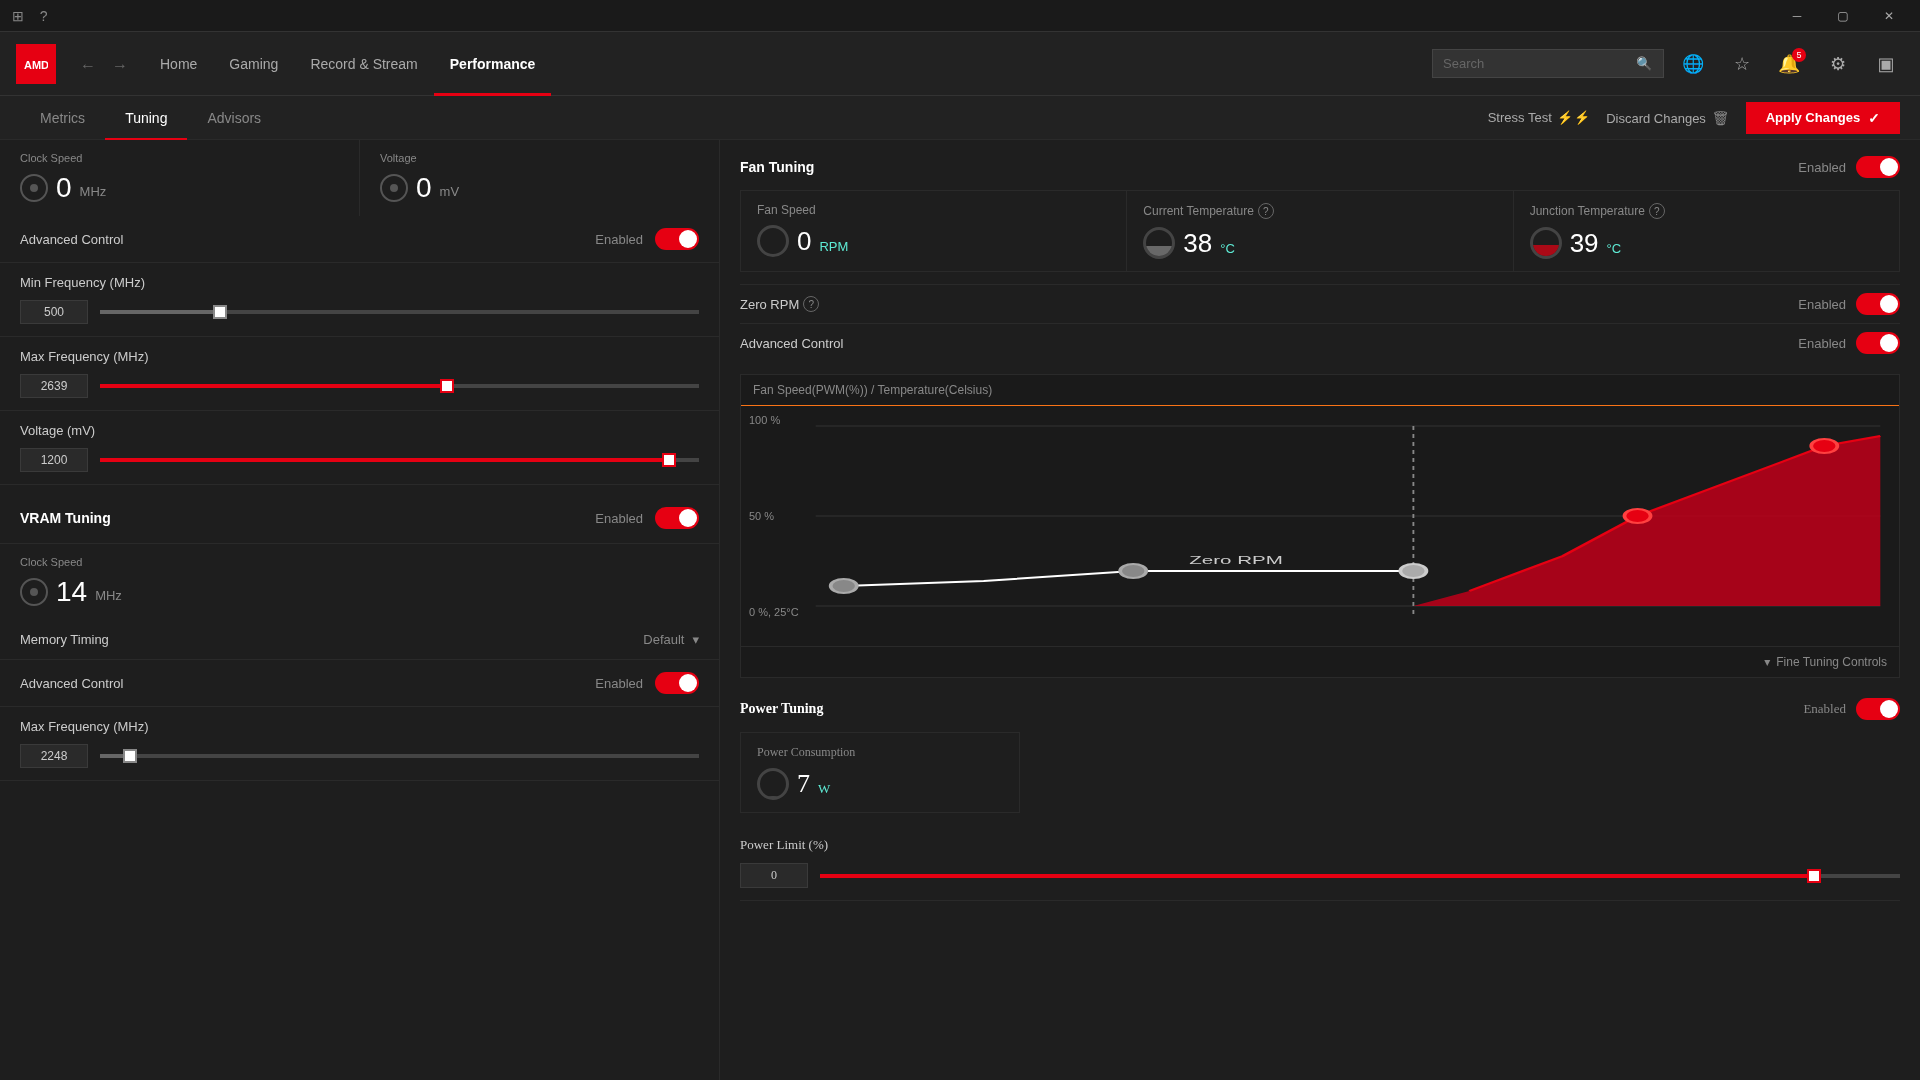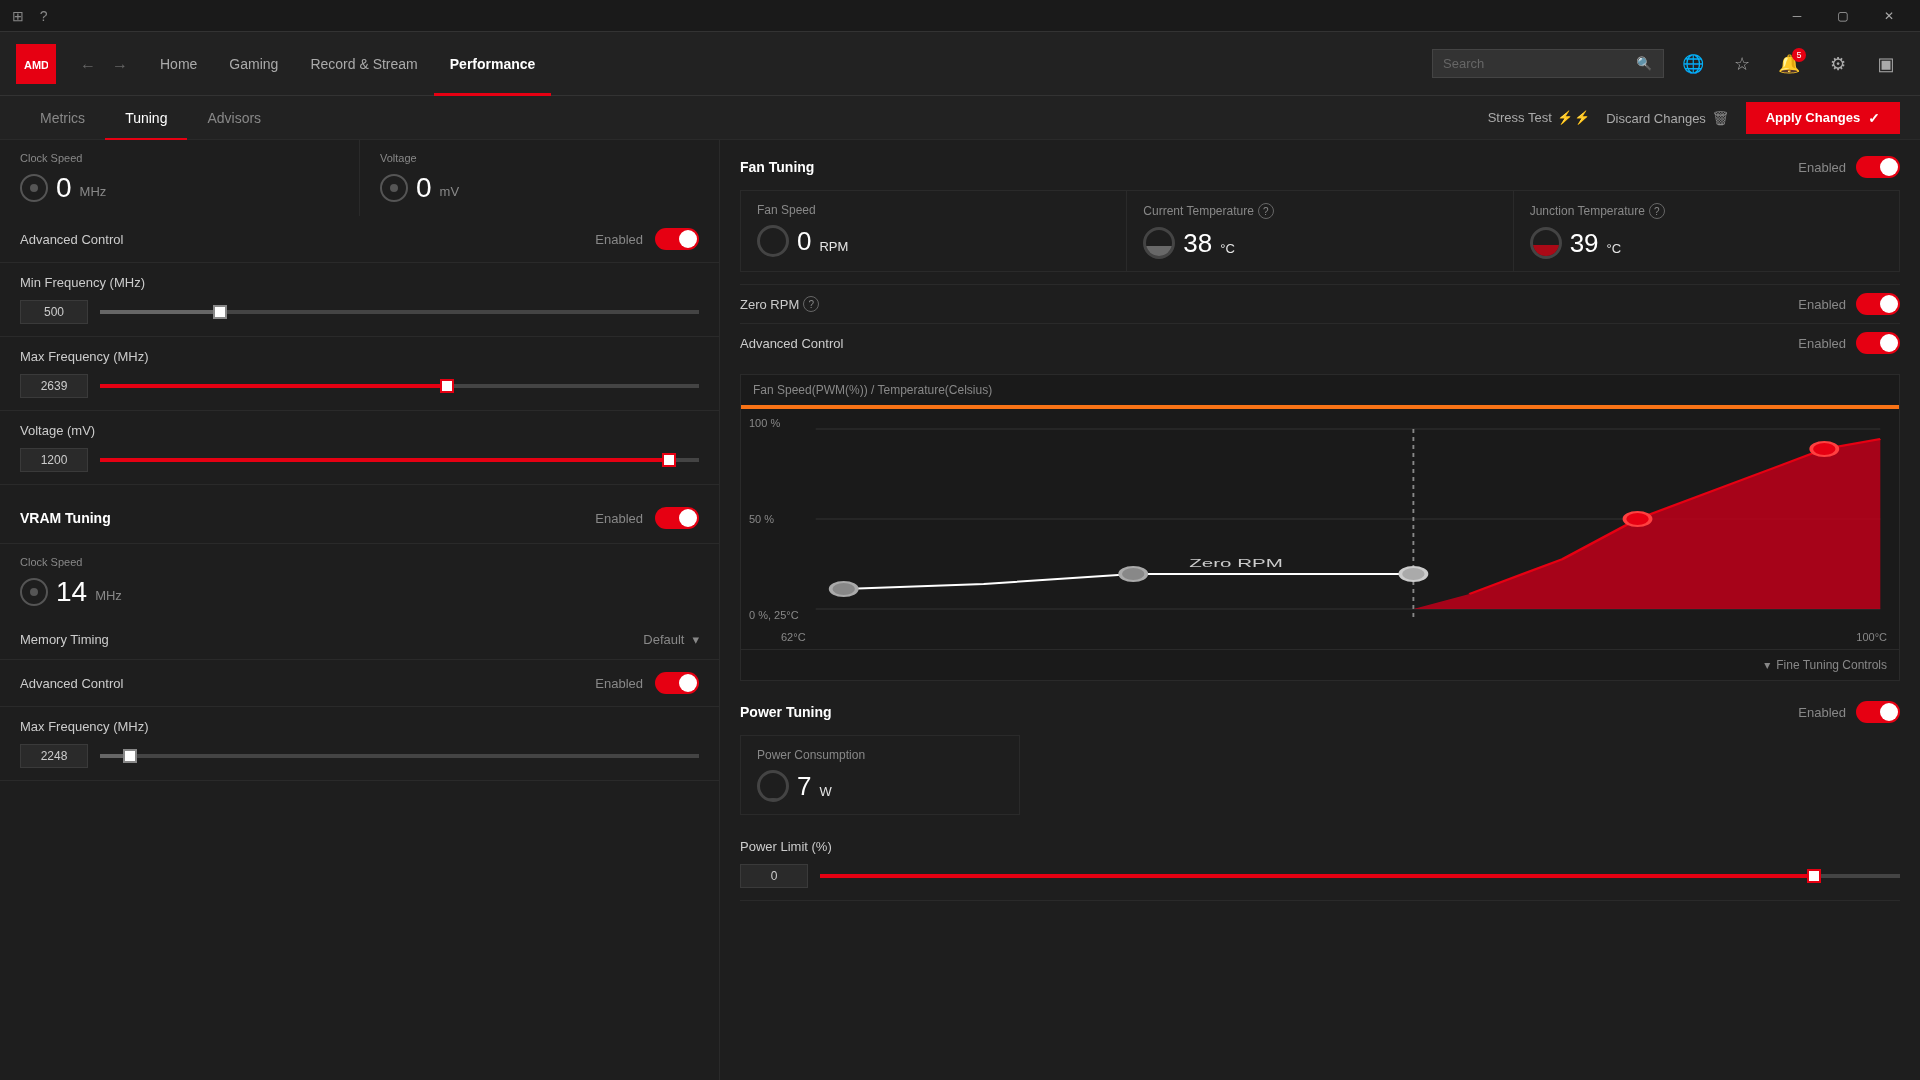--- a/index.html
+++ b/index.html
@@ -498,21 +498,21 @@
       background: #888;
       opacity: 0.7;
     }
     .metric-big {
       font-size: 26px;
       color: #fff;
       font-weight: 300;
     }
     .metric-unit {
       font-size: 13px;
-      color: #e5e5e5;
+      color: #5eead4;
       align-self: flex-end;
       padding-bottom: 3px;
     }
 
     .sub-toggle-row {
       display: flex;
       align-items: center;
       justify-content: space-between;
       padding: 8px 0;
       border-top: 1px solid #2a2a2a;
@@ -523,21 +523,21 @@
     .chart-section {
       background: #1a1a1a;
       border: 1px solid #2a2a2a;
       padding: 0;
       position: relative;
     }
     .chart-title {
       color: #888;
       font-size: 12px;
       padding: 8px 12px;
-      border-bottom: 4px solid #f97316;
+      border-bottom: 1px solid #f97316;
     }
     .chart-area {
       position: relative;
       height: 240px;
       padding: 0;
     }
     .chart-labels-left {
       position: absolute;
       left: 8px;
       top: 8px;
@@ -575,20 +575,21 @@
       border-top: 1px solid #2a2a2a;
       color: #888;
       font-size: 12px;
       cursor: pointer;
       gap: 6px;
     }
 
     
     .power-section {
       margin-top: 16px;
+      font-family: Liberation Serif, serif;
     }
 
     .info-icon {
       width: 16px;
       height: 16px;
       border-radius: 50%;
       border: 1px solid #666;
       display: inline-flex;
       align-items: center;
       justify-content: center;
@@ -892,24 +893,20 @@
             <circle cx="55" cy="180" r="7" fill="#888" stroke="#aaa" stroke-width="2"></circle>
             <circle cx="210" cy="165" r="7" fill="#888" stroke="#aaa" stroke-width="2"></circle>
             <circle cx="360" cy="165" r="7" fill="#aaa" stroke="#ccc" stroke-width="2"></circle>
 
             <polyline points="390,185 440,150 480,110 530,75 580,40 610,30" fill="none" stroke="#e60012" stroke-width="2"></polyline>
             <circle cx="480" cy="110" r="7" fill="#e60012" stroke="#ff4040" stroke-width="2"></circle>
             <circle cx="580" cy="40" r="7" fill="#e60012" stroke="#ff4040" stroke-width="2"></circle>
 
             <text x="240" y="158" fill="#ccc" font-size="11" font-family="Segoe UI, sans-serif">Zero RPM</text>
           </svg>
-          <div class="chart-labels-bottom">
-            <span>62°C</span>
-            <span>100°C</span>
-          </div>
         </div>
         <div class="chart-fine-tuning">
           <span>▾</span>
           <span>Fine Tuning Controls</span>
         </div>
       </div>
     </div>
 
     <div class="power-section panel-section">
       <div class="panel-header">

